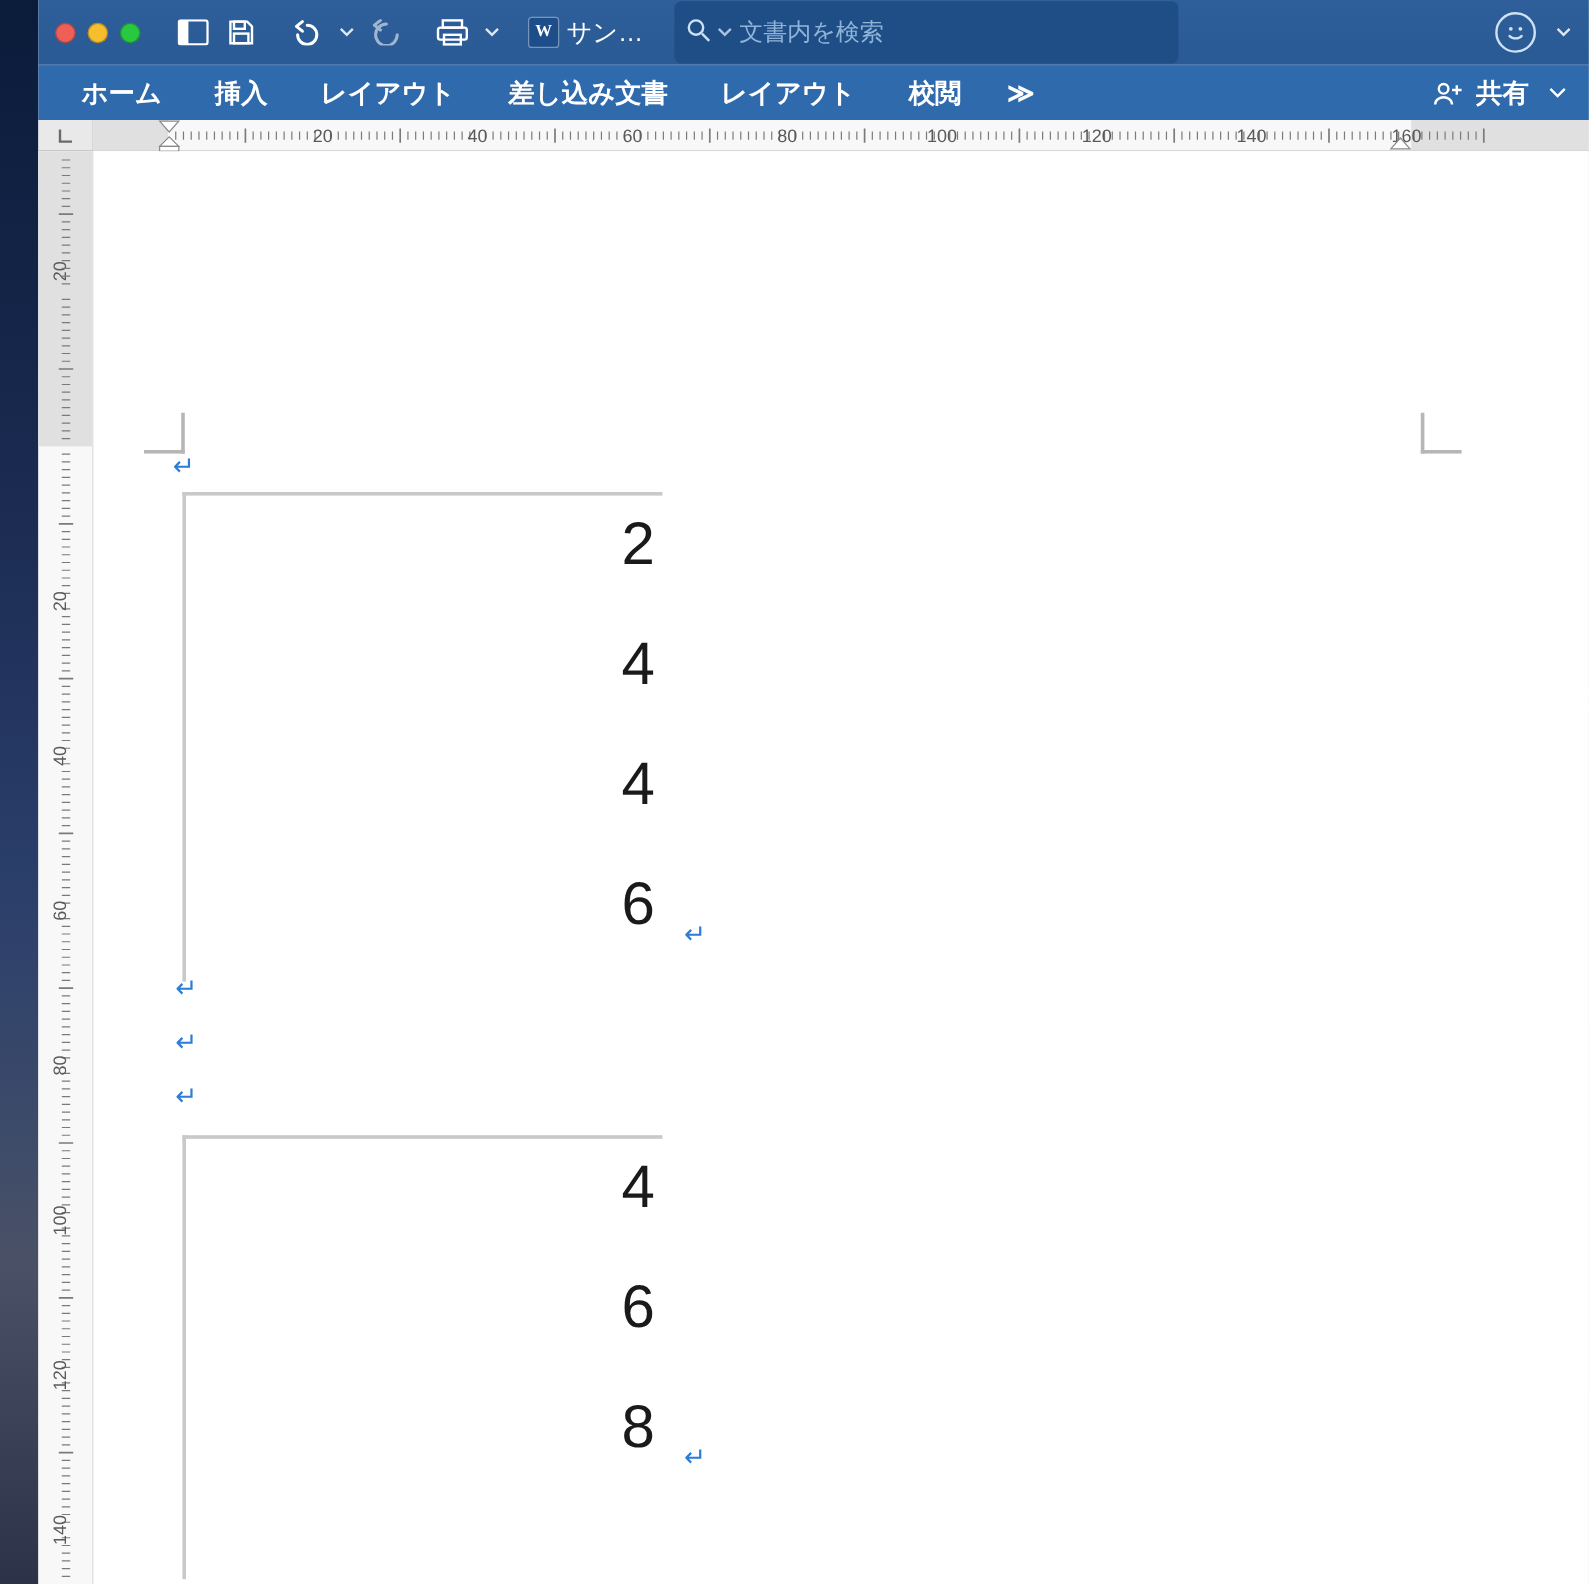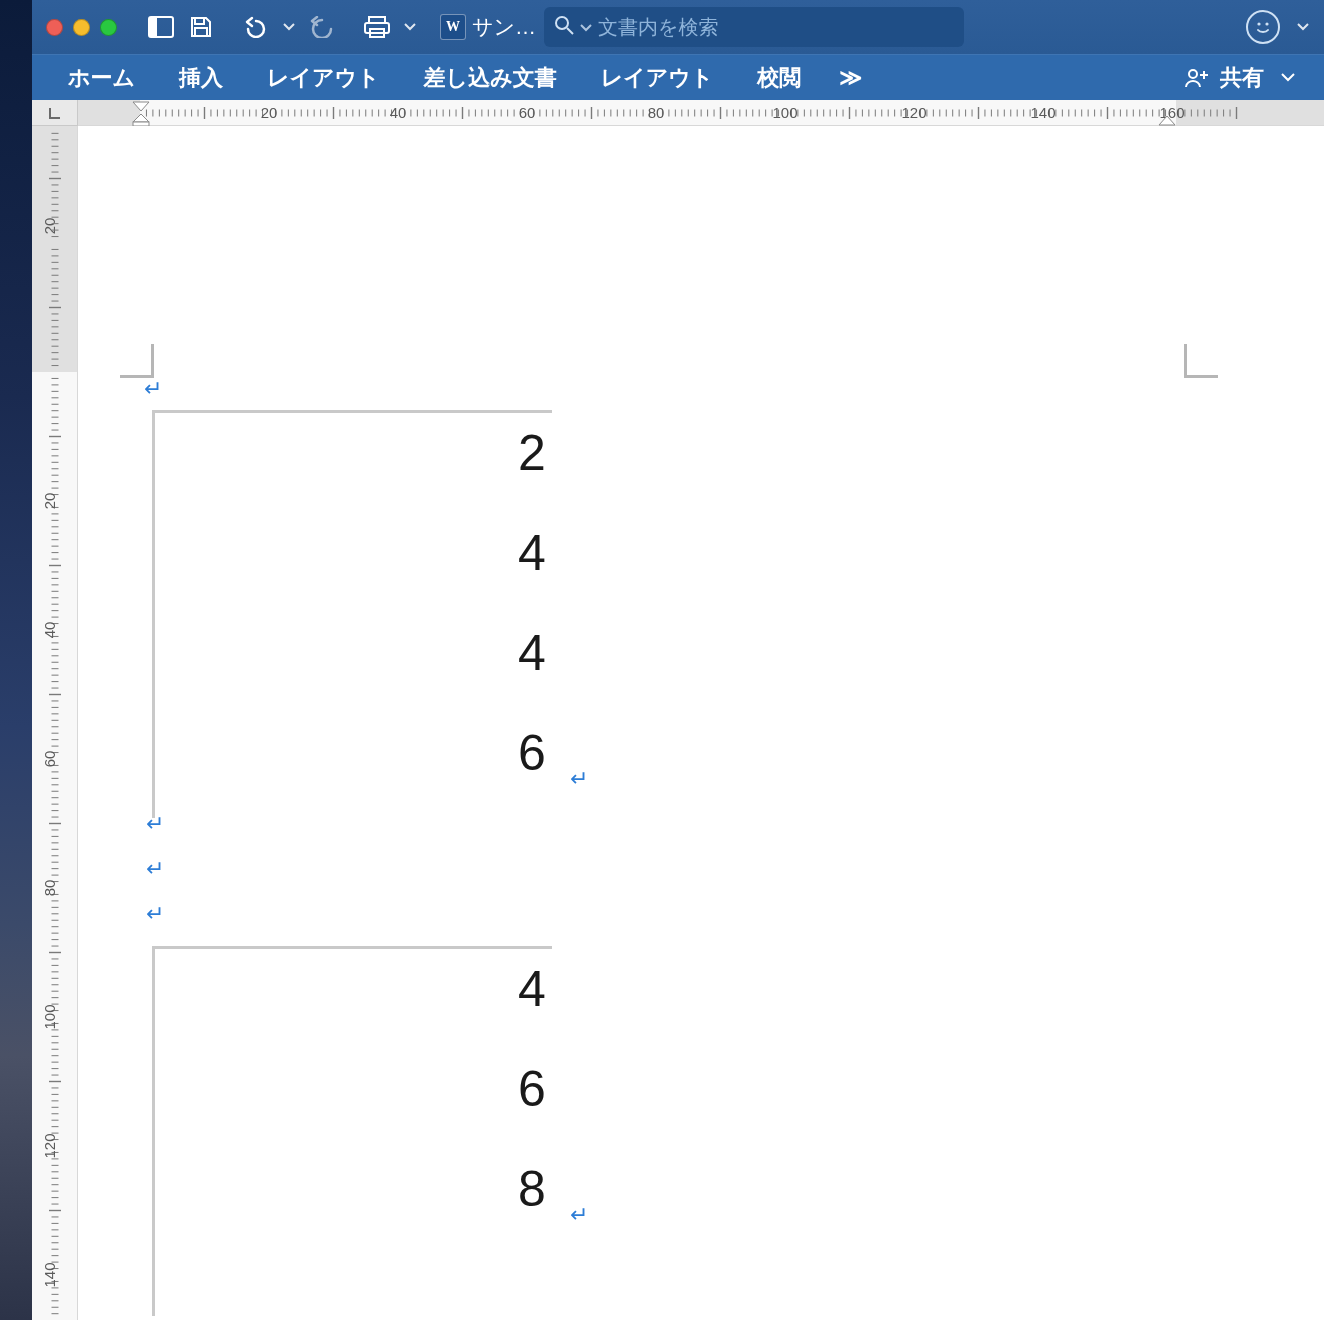--- a/index.html
+++ b/index.html
@@ -28,38 +28,38 @@
   .dot.green { background: #29c840; }
   .tb-group { display:flex; align-items:center; gap:4px; }
   .tb-btn { display:flex; align-items:center; justify-content:center; min-width:36px; height:34px; padding:0 4px; border-radius:4px; }
   .tb-btn svg { display:block; }
   .tb-sep { width:3px; }
   .tb-dd { width:22px; display:flex; justify-content:center;}
   .tb-dd svg { opacity:.85;}
   .doc-title { display:flex; align-items:center; gap:6px; color:#fff; font-size:21px; font-weight:400; max-width:120px; overflow:hidden; white-space:nowrap;}
   .doc-title .w-badge { width:26px; height:26px; background:#1d4e8a; border:1px solid rgba(255,255,255,.4); border-radius:3px; display:flex; align-items:center; justify-content:center; font-size:14px; font-weight:700; color:#fff; font-family:Georgia,serif;}
   .searchbox {
-    flex: 0 0 420px; height: 40px; 
+    flex: 0 0 420px; height: 52px; margin-left: 18px;
     background: #1f4e86; border-radius: 6px; display:flex; align-items:center; padding:0 10px; gap:6px;
     color: #9dbde0;
   }
   .searchbox .mag { flex:0 0 auto; }
   .searchbox .chev { flex:0 0 auto; opacity:.8;}
   .searchbox input {
     flex:1; background:transparent; border:0; outline:0; color:#cfe1f4; font-size:20px;
   }
   .searchbox input::placeholder { color:#8fb4da; }
   .spacer { flex:1; }
   .smiley { width:34px; height:34px; border:2px solid #cfe1f4; border-radius:50%; display:flex; align-items:center; justify-content:center;}
   .smiley svg { display:block; }
   
   .ribbonrow {
     height: 46px; width:100%;
     background: #2f6aad;
-    display:flex; align-items:center; padding:0 12px 0 14px; gap: 0;
+    display:flex; align-items:center; padding:0 2px 0 14px; gap: 0;
     color:#fff; font-size:22px; font-weight:600;
     border-top:1px solid rgba(255,255,255,.08);
   }
   .ribbonrow .tab { padding: 0 22px; height:100%; display:flex; align-items:center; }
   .ribbonrow .more { padding:0 16px; font-weight:700;}
   .ribbonrow .rspacer { flex:1; }
   .ribbonrow .share { display:flex; align-items:center; gap:10px; padding-right:10px;}
   .ribbonrow .share .icon { display:flex;}
   .ribbonrow .share .chev { width:28px; display:flex; justify-content:center;}
   

